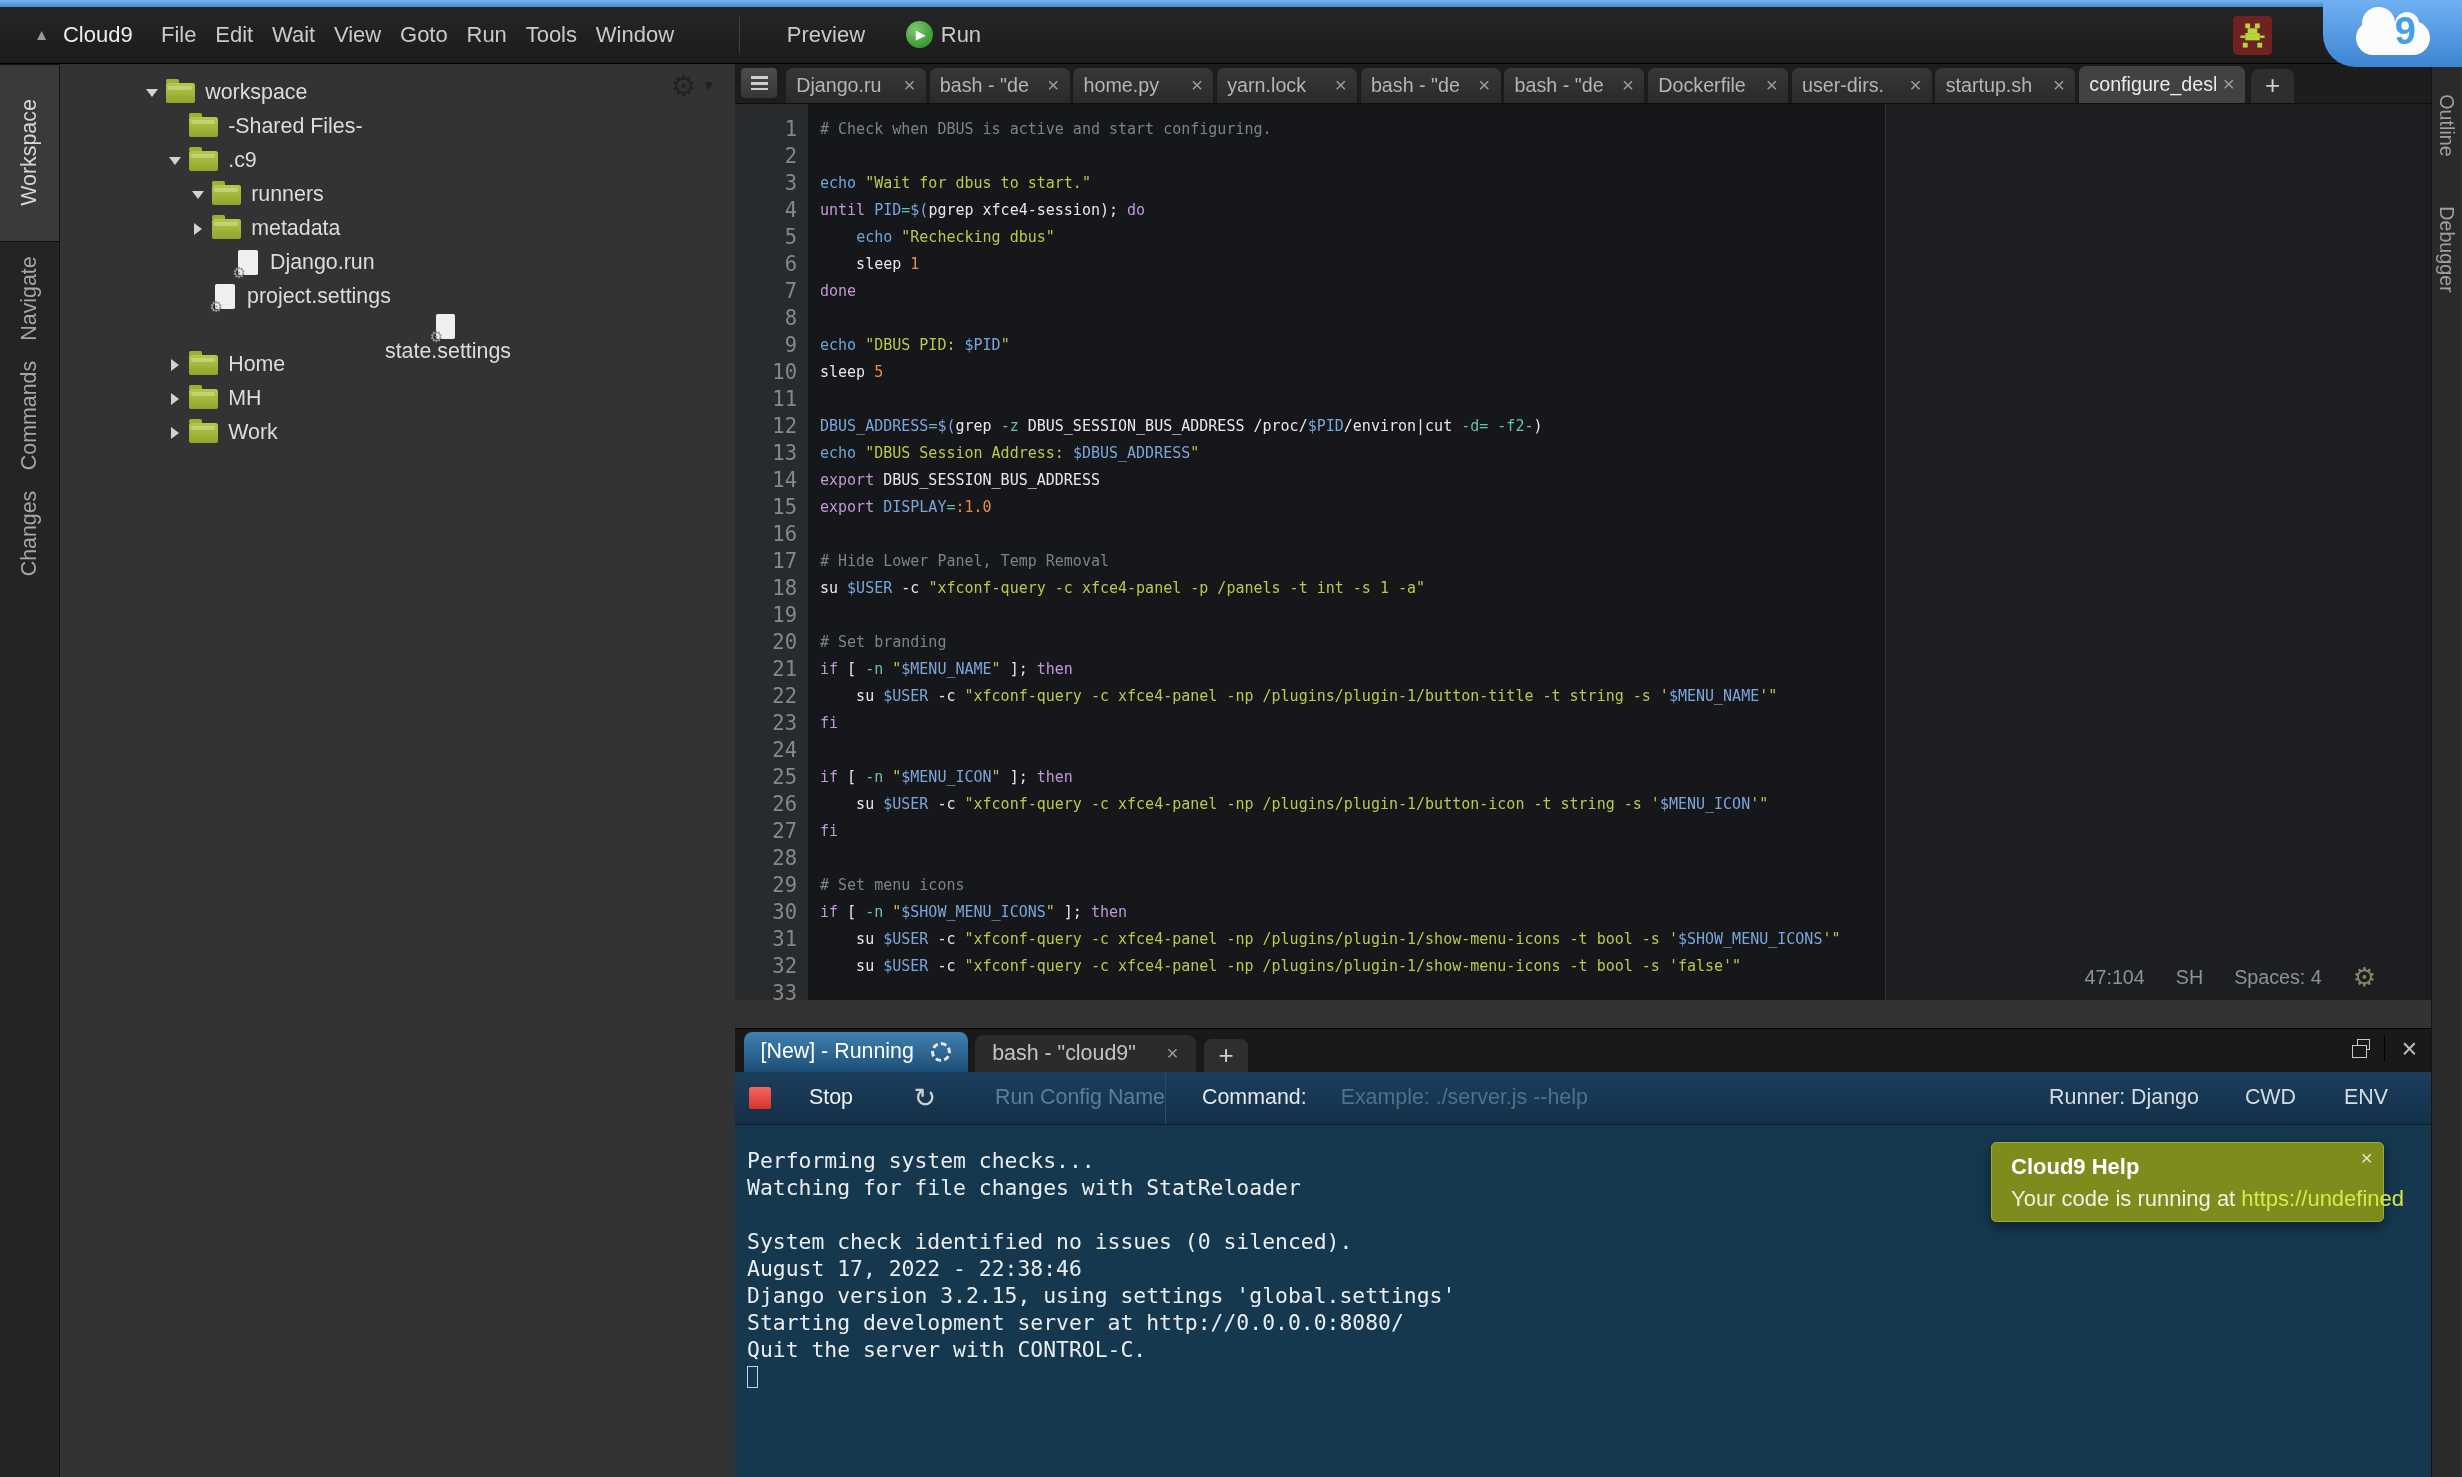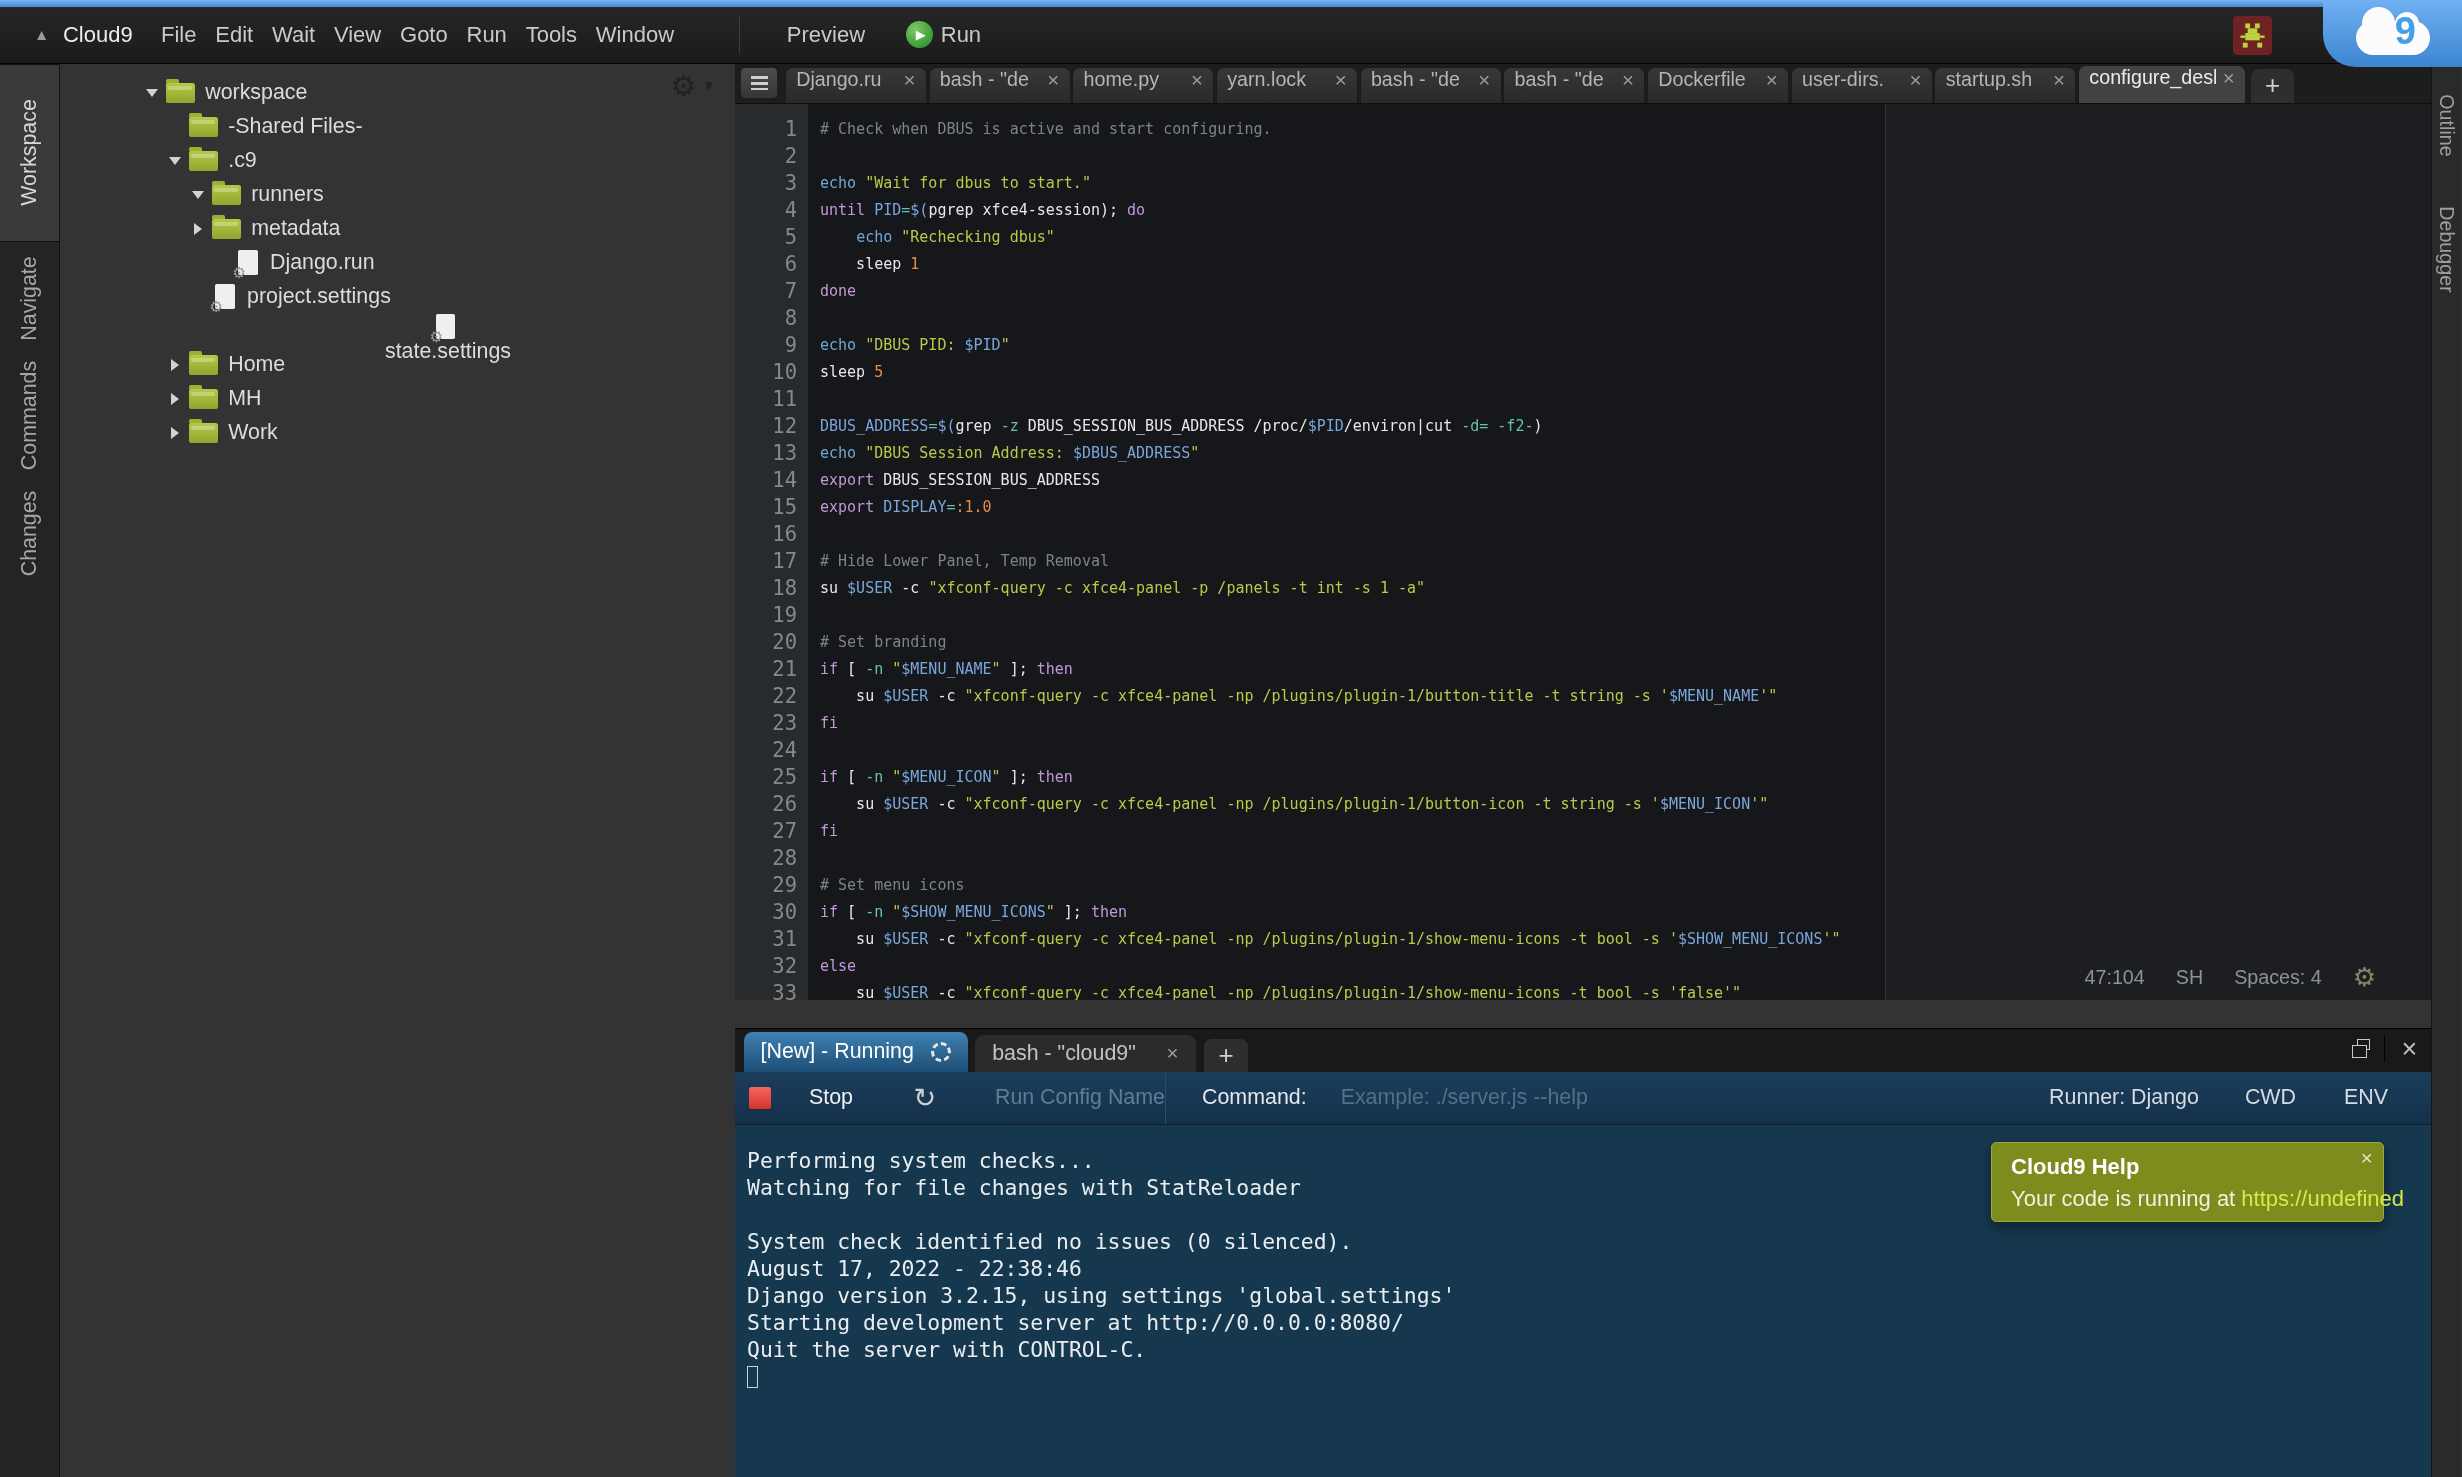--- a/index.html
+++ b/index.html
@@ -75,21 +75,21 @@
   #center { width:1697px; display:flex; flex-direction:column; border-right:0.9px solid #141414; }
 
   
   #tabstrip { height:40px; background:#1d1d1d; display:flex; align-items:flex-end; padding-left:3.4px;
               border-bottom:0.9px solid #0e0e0e; }
   #tablist-btn { width:38px; height:32.5px; margin:0 6.8px 3.4px 1.7px; border:0.9px solid #1f1f1f; border-radius:5.1px;
                  background:linear-gradient(#4d4d4d,#353535); display:flex; align-items:center; justify-content:center; }
   #tablist-btn .lines { width:17px; height:14.5px;
                  background:repeating-linear-gradient(#cfcfcf 0 2.6px, transparent 2.6px 6px); }
   .etab { width:142px; height:36px; background:linear-gradient(#373737,#2a2a2a); border:0.9px solid #1a1a1a;
-          border-bottom:none; border-radius:7.7px 7.7px 0 0; margin-right:1.7px; display:flex; align-items:flex-start;
+          border-bottom:none; border-radius:7.7px 7.7px 0 0; margin-right:1.7px; display:flex; align-items:center;
           padding:0 10.3px; color:#b5b5b5; font-size:19.7px; }
   .etab .etab-label { flex:1; overflow:hidden; white-space:nowrap; }
   .etab.active { width:168px; height:38px; background:#424242; color:#ebebeb; }
   .tab-close { color:#9d9d9d; font-size:20.5px; margin-left:6.8px; flex:none; }
   .plus-tab { width:43px; height:34px; background:#2e2e2e; border-radius:7.7px 7.7px 0 0; margin-left:3.4px;
               display:flex; align-items:center; justify-content:center; color:#cfcfcf; font-size:26px; }
 
   
   #code-region { position:relative; height:896px; display:flex; background:#15171a; overflow:hidden;
                  font-family:"DejaVu Sans Mono", monospace; }
@@ -415,21 +415,20 @@
             <div class="code-line"><span class="tok-p">    su </span><span class="tok-v">$USER</span><span class="tok-p"> -c </span><span class="tok-s">"xfconf-query -c xfce4-panel -np /plugins/plugin-1/button-title -t string -s '</span><span class="tok-v">$MENU_NAME</span><span class="tok-s">'"</span></div>
             <div class="code-line"><span class="tok-k">fi</span></div>
             <div class="code-line"><span class="tok-p">&nbsp;</span></div>
             <div class="code-line"><span class="tok-k">if</span><span class="tok-p"> [ </span><span class="tok-o">-n</span><span class="tok-p"> </span><span class="tok-s">"</span><span class="tok-v">$MENU_ICON</span><span class="tok-s">"</span><span class="tok-p"> ]; </span><span class="tok-k">then</span></div>
             <div class="code-line"><span class="tok-p">    su </span><span class="tok-v">$USER</span><span class="tok-p"> -c </span><span class="tok-s">"xfconf-query -c xfce4-panel -np /plugins/plugin-1/button-icon -t string -s '</span><span class="tok-v">$MENU_ICON</span><span class="tok-s">'"</span></div>
             <div class="code-line"><span class="tok-k">fi</span></div>
             <div class="code-line"><span class="tok-p">&nbsp;</span></div>
             <div class="code-line"><span class="tok-c"># Set menu icons</span></div>
             <div class="code-line"><span class="tok-k">if</span><span class="tok-p"> [ </span><span class="tok-o">-n</span><span class="tok-p"> </span><span class="tok-s">"</span><span class="tok-v">$SHOW_MENU_ICONS</span><span class="tok-s">"</span><span class="tok-p"> ]; </span><span class="tok-k">then</span></div>
             <div class="code-line"><span class="tok-p">    su </span><span class="tok-v">$USER</span><span class="tok-p"> -c </span><span class="tok-s">"xfconf-query -c xfce4-panel -np /plugins/plugin-1/show-menu-icons -t bool -s '</span><span class="tok-v">$SHOW_MENU_ICONS</span><span class="tok-s">'"</span></div>
-            <div class="code-line"><span class="tok-k">else</span></div>
             <div class="code-line"><span class="tok-p">    su </span><span class="tok-v">$USER</span><span class="tok-p"> -c </span><span class="tok-s">"xfconf-query -c xfce4-panel -np /plugins/plugin-1/show-menu-icons -t bool -s 'false'"</span></div>
           </div>
       </div>
       <div id="editor-status">
         <span>47:104</span>
         <span>SH</span>
         <span>Spaces: 4</span>
         <span id="status-gear">⚙</span>
       </div>
     </div>

